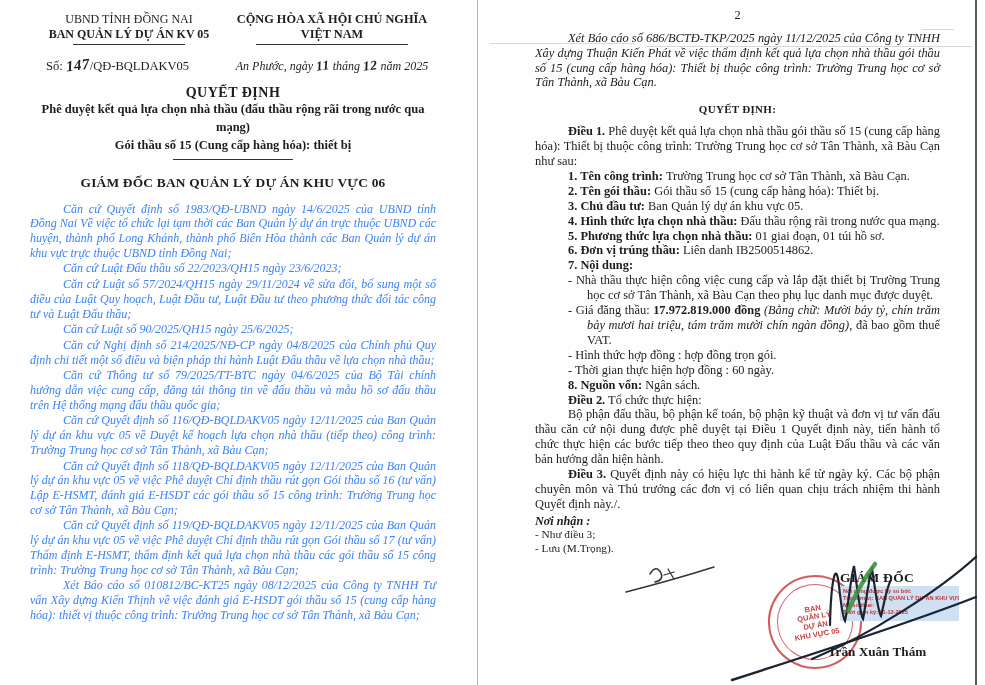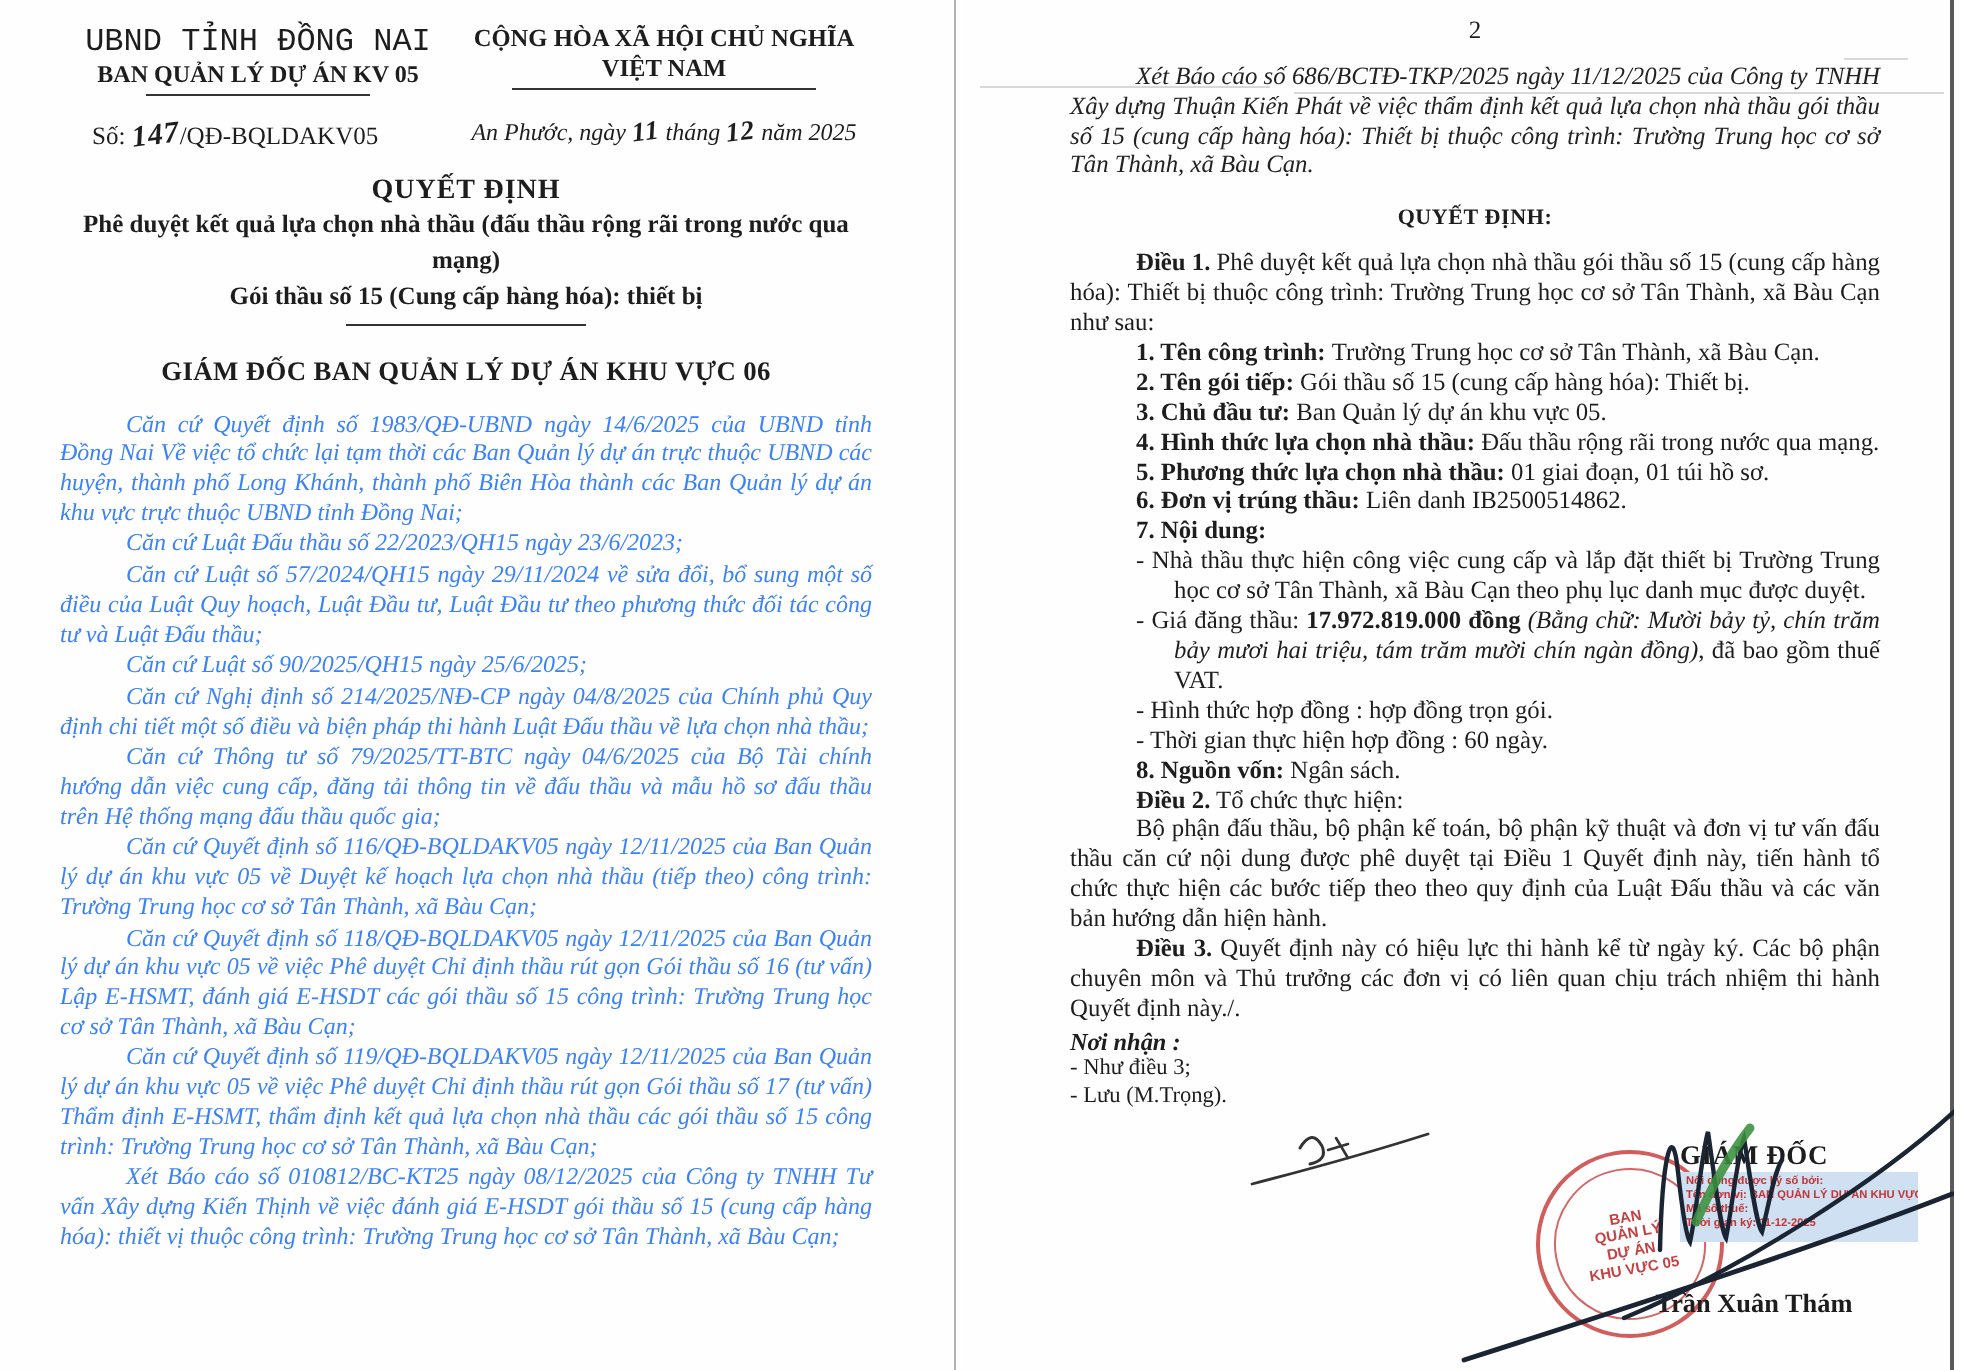--- a/index.html
+++ b/index.html
@@ -7,21 +7,21 @@
        font-family:"Liberation Serif","DejaVu Serif",serif;color:#1d1d1d;}
   .sheet{position:absolute;top:0;background:#fefefe;box-sizing:border-box;}
   .sheet-left{left:0;width:478px;height:685px;border-right:1px solid #b3b3b3;
               padding:12px 41px 0 30px;}
   .sheet-right{left:482px;width:495px;height:685px;border-right:2px solid #5a5a5a;
                padding:8px 35px 0 53px;position:absolute;}
   
   .hdr{display:flex;}
   .hdr-left{width:198px;text-align:center;}
   .hdr-right{flex:1;text-align:center;}
-  .org-parent{font-size:16px;font-family:Liberation Mono, monospace;}
+  .org-parent{font-size:12px;}
   .org-name{font-size:12px;font-weight:bold;}
   .rule{border-top:1.3px solid #333;margin:2px auto 0;}
   .rule-w110{width:112px;}
   .rule-w150{width:152px;}
   .rule-w120{width:120px;margin-top:4px;}
   .doc-no{font-size:12.5px;margin-top:12px;text-align:left;padding-left:16px;}
   .motto1{font-size:12.3px;font-weight:bold;}
   .motto2{font-size:12px;font-weight:bold;margin-top:2px;}
   .dateline{font-size:12px;font-style:italic;margin-top:13px;}
   .hand{display:inline-block;font-style:italic;font-weight:600;font-size:15px;
@@ -119,21 +119,21 @@
 
   <div class="pagenum">2</div>
 
   <p class="p2-recital">Xét Báo cáo số 686/BCTĐ-TKP/2025 ngày 11/12/2025 của Công ty TNHH Xây dựng Thuận Kiến Phát về việc thẩm định kết quả lựa chọn nhà thầu gói thầu số 15 (cung cấp hàng hóa): Thiết bị thuộc công trình: Trường Trung học cơ sở Tân Thành, xã Bàu Cạn.</p>
 
   <div class="p2-heading">QUYẾT ĐỊNH:</div>
 
   <p class="art"><b>Điều 1.</b><span> Phê duyệt kết quả lựa chọn nhà thầu gói thầu số 15 (cung cấp hàng hóa): Thiết bị thuộc công trình: Trường Trung học cơ sở Tân Thành, xã Bàu Cạn như sau:</span></p>
 
   <div class="li"><b>1. </b><b>Tên công trình: </b><span>Trường Trung học cơ sở Tân Thành, xã Bàu Cạn.</span></div>
-  <div class="li"><b>2. </b><b>Tên gói tiếp: </b><span>Gói thầu số 15 (cung cấp hàng hóa): Thiết bị.</span></div>
+  <div class="li"><b>2. </b><b>Tên gói thầu: </b><span>Gói thầu số 15 (cung cấp hàng hóa): Thiết bị.</span></div>
   <div class="li"><b>3. </b><b>Chủ đầu tư: </b><span>Ban Quản lý dự án khu vực 05.</span></div>
   <div class="li"><b>4. </b><b>Hình thức lựa chọn nhà thầu: </b><span>Đấu thầu rộng rãi trong nước qua mạng.</span></div>
   <div class="li"><b>5. </b><b>Phương thức lựa chọn nhà thầu: </b><span>01 giai đoạn, 01 túi hồ sơ.</span></div>
   <div class="li"><b>6. </b><b>Đơn vị trúng thầu: </b><span>Liên danh IB2500514862.</span></div>
   <div class="li"><b>7. </b><b>Nội dung:</b></div>
 
   <div class="dash">-  Nhà thầu thực hiện công việc cung cấp và lắp đặt thiết bị Trường Trung học cơ sở Tân Thành, xã Bàu Cạn theo phụ lục danh mục được duyệt.</div>
   <div class="dash"><span>-  Giá đăng thầu: </span><b>17.972.819.000 đồng</b><i> (Bằng chữ: Mười bảy tỷ, chín trăm bảy mươi hai triệu, tám trăm mười chín ngàn đồng)</i><span>, đã bao gồm thuế VAT.</span></div>
   <div class="dash">-  Hình thức hợp đồng : hợp đồng trọn gói.</div>
   <div class="dash">-  Thời gian thực hiện hợp đồng : 60 ngày.</div>

